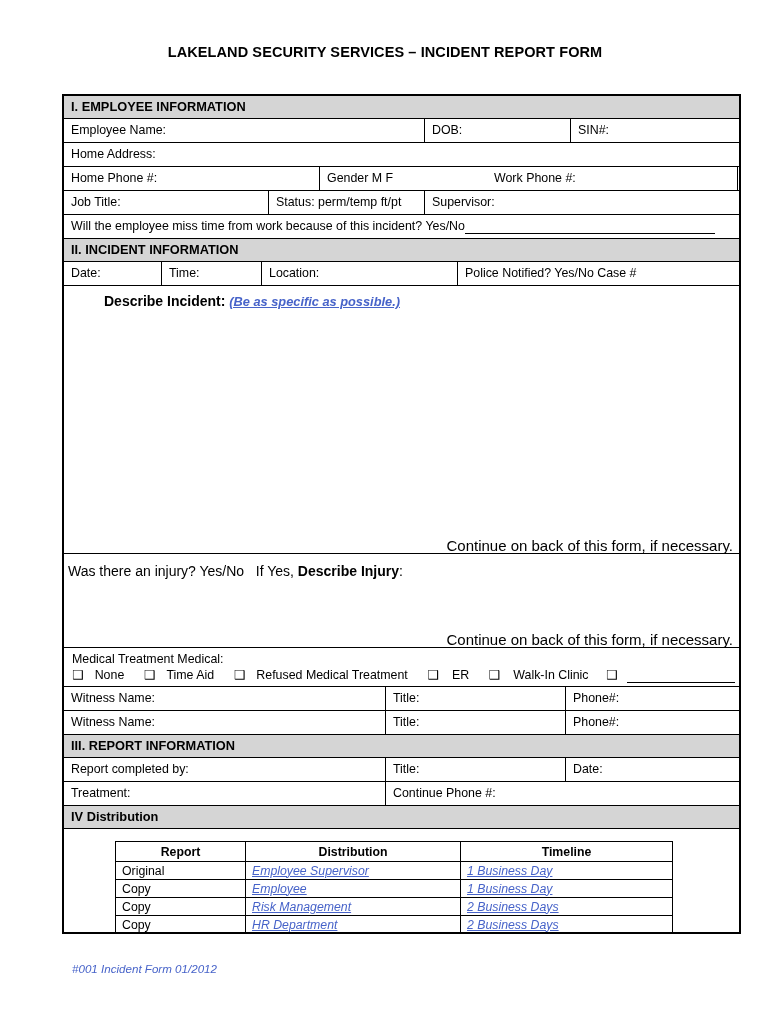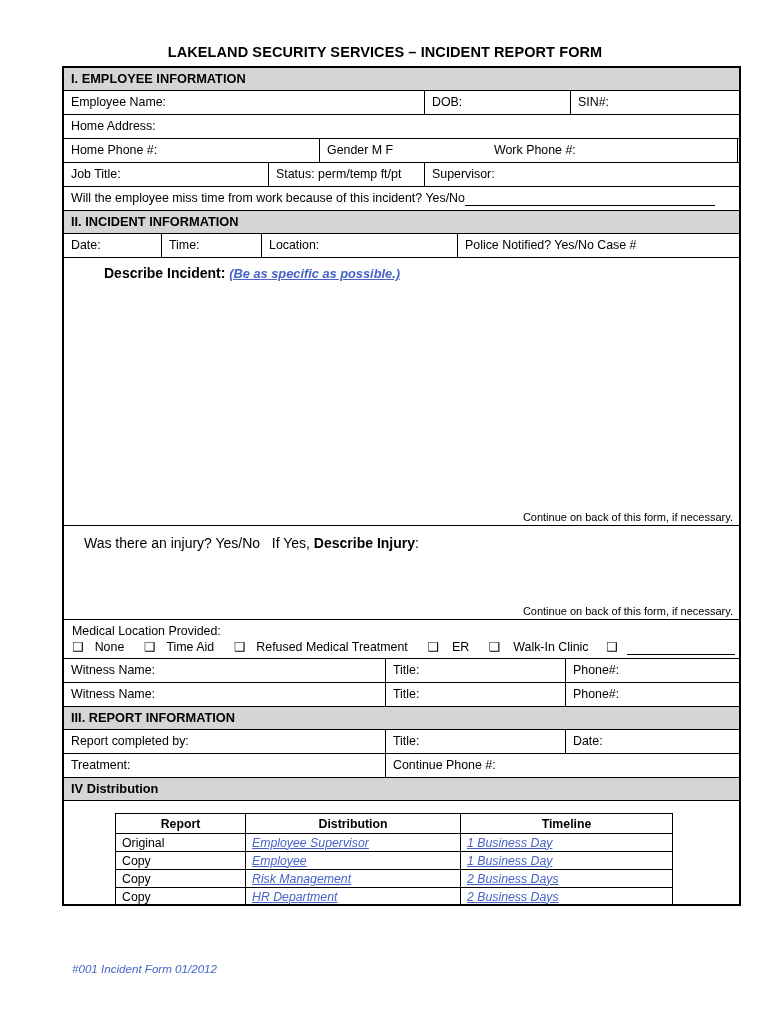--- a/index.html
+++ b/index.html
@@ -31,21 +31,21 @@
     text-align: center;
     font-size: 14.5px;
     font-weight: bold;
     letter-spacing: 0.1px;
   }
 
   
   .form-frame {
     position: absolute;
     left: 62px;
-    top: 66px;
+    top: 94px;
     width: 679px;
     height: 840px;
     border: 2.5px solid #000;
     box-sizing: border-box;
     background: #fff;
   }
 
   
   .row {
     display: flex;
@@ -102,31 +102,31 @@
   .describe-label {
     font-size: 14px;
     font-weight: bold;
     padding-left: 32px;
   }
   .describe-label .plain { font-weight: bold; }
   .continue-note {
     position: absolute;
     right: 6px;
     bottom: 2px;
-    font-size: 11px;
+    font-size: 15px;
     line-height: 11px;
     white-space: nowrap;
   }
 
   .injury-box {
     position: relative;
     box-sizing: border-box;
     border-bottom: 1.7px solid #000;
     height: 94px;
-    padding: 9px 0 0 20px;
+    padding: 9px 0 0 4px;
   }
   .injury-label {
     font-size: 14px;
   }
   .injury-label b { font-weight: bold; }
 
   
   .medical {
     box-sizing: border-box;
     border-bottom: 1.7px solid #000;
@@ -244,21 +244,21 @@
 
     <div class="injury-box">
       <div class="injury-label">
         <span>Was there an injury?  Yes/No</span>&nbsp;&nbsp;&nbsp;<span>If Yes,</span>
         <b>Describe Injury</b><span>:</span>
       </div>
       <div class="continue-note">Continue on back of this form, if necessary.</div>
     </div>
 
     <div class="medical">
-      <div>Medical Location Provided:</div>
+      <div>Medical Treatment Medical:</div>
       <div>
         <span class="chk">❑</span>
         <span style="margin:0 16px 0 8px;">None</span>
         <span class="chk">❑</span>
         <span style="margin:0 16px 0 8px;">Time Aid</span>
         <span class="chk">❑</span>
         <span style="margin:0 16px 0 8px;">Refused Medical Treatment</span>
         <span class="chk">❑</span>
         <span style="margin:0 16px 0 10px;">ER</span>
         <span class="chk">❑</span>

